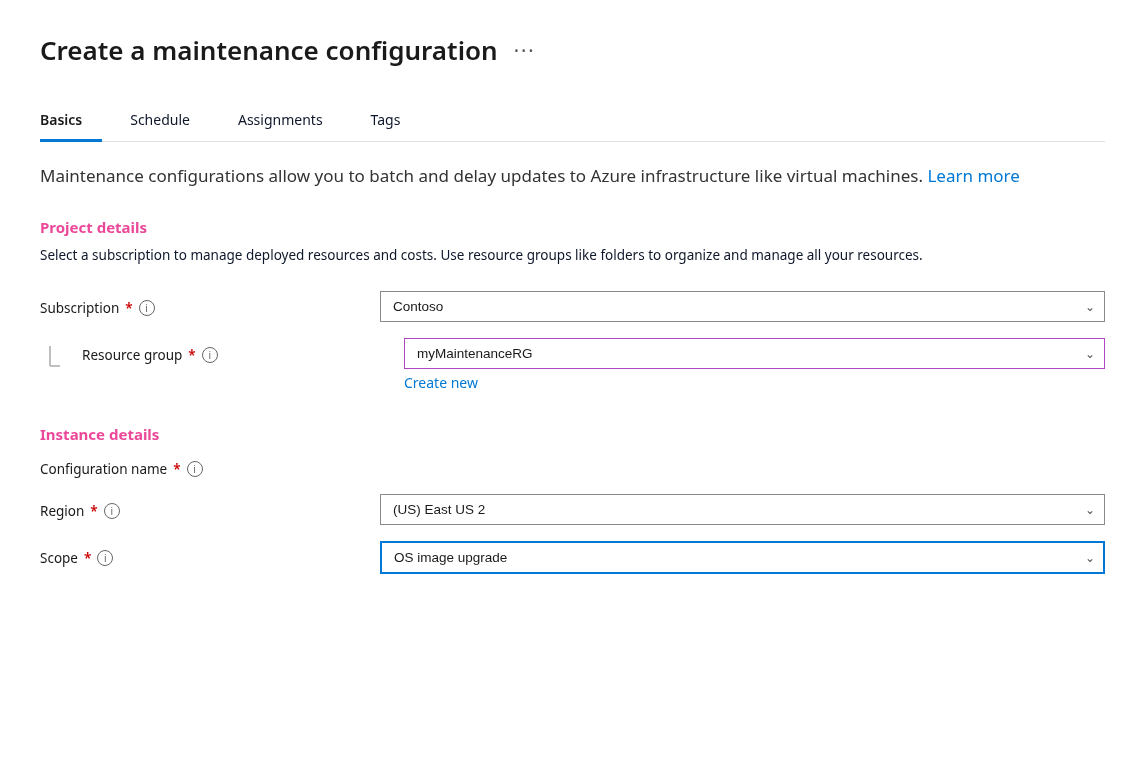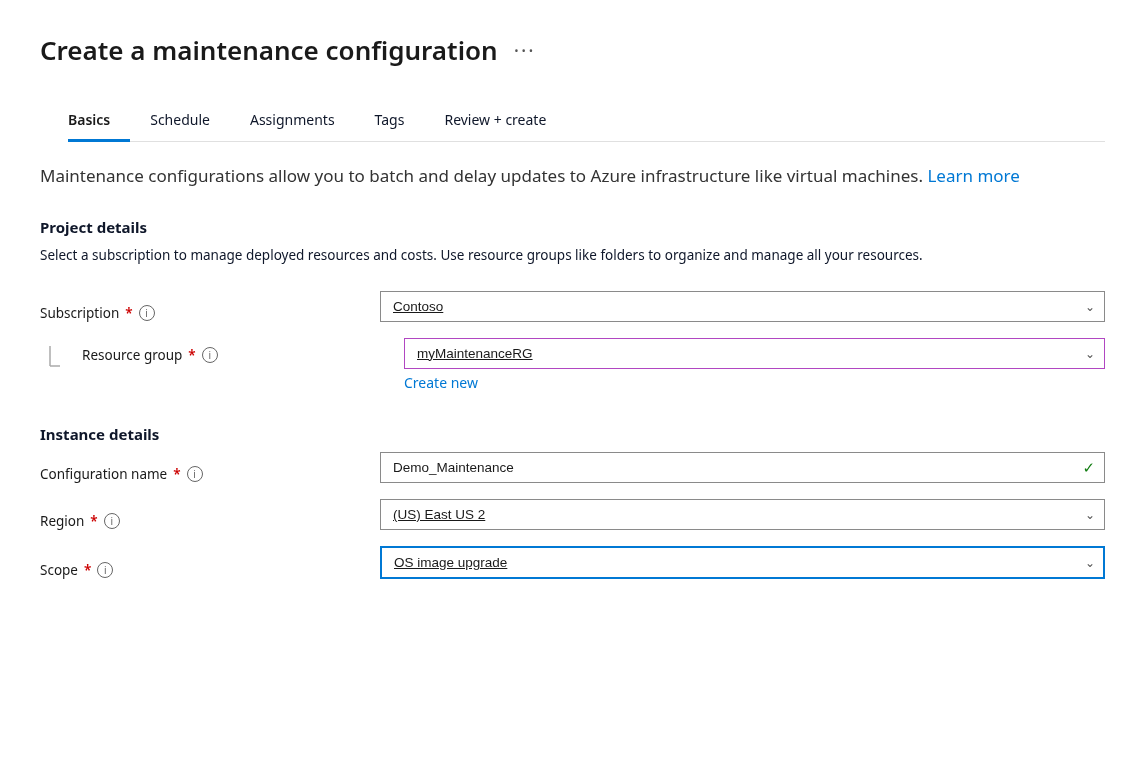--- a/index.html
+++ b/index.html
@@ -29,24 +29,23 @@
     .ellipsis-btn {
       font-size: 20px;
       color: #555;
       cursor: pointer;
       letter-spacing: 2px;
     }
 
     
     .tabs {
       display: flex;
-      gap: 0;
+      gap: 8px;
       border-bottom: 1px solid #e0e0e0;
       margin-bottom: 20px;
-      margin-left: 28px;
     }
 
     .tab {
       padding: 10px 20px;
       font-size: 14px;
       cursor: pointer;
       color: #0f172a;
       border-bottom: 3px solid transparent;
       margin-bottom: -1px;
       white-space: nowrap;
@@ -73,39 +72,39 @@
     .description .learn-more {
       color: #0078d4;
       text-decoration: none;
       cursor: pointer;
     }
 
     
     .section-title {
       font-size: 15px;
       font-weight: 700;
-      color: #0f172a;
+      color: #ec4899;
       margin-bottom: 8px;
     }
 
     .section-desc {
       font-size: 13.5px;
       color: #0f172a;
       line-height: 1.6;
       margin-bottom: 24px;
     }
 
     
     .form-section {
       margin-bottom: 32px;
     }
 
     .form-row {
       display: flex;
-      align-items: flex-end;
+      align-items: flex-start;
       margin-bottom: 16px;
     }
 
     .form-label-col {
       width: 340px;
       min-width: 340px;
       display: flex;
       align-items: center;
       gap: 6px;
       padding-top: 8px;
@@ -146,21 +145,20 @@
     .select-field {
       width: 100%;
       padding: 7px 56px 7px 12px;
       font-size: 13.5px;
       border: 1px solid #8a8a8a;
       background: #fff;
       color: #1a1a1a;
       appearance: none;
       cursor: pointer;
       outline: none;
-      text-decoration: underline;
     }
 
     .select-field.highlighted {
       border-color: #b146c2;
       border-width: 1px;
     }
 
     .select-field.blue-border {
       border-color: #0078d4;
       border-width: 2px;
@@ -224,21 +222,20 @@
 <div class="page-title-row">
   <h1 class="page-title">Create a maintenance configuration</h1>
   <span class="ellipsis-btn">···</span>
 </div>
 
 <div class="tabs">
   <div class="tab active">Basics</div>
   <div class="tab">Schedule</div>
   <div class="tab">Assignments</div>
   <div class="tab">Tags</div>
-  <div class="tab">Review + create</div>
 </div>
 
 <p class="description">
   <span>Maintenance configurations allow you to batch and delay updates to Azure infrastructure like virtual machines.</span>&nbsp;<a class="learn-more">Learn more</a>
 </p>
 
 <div class="form-section">
   <h2 class="section-title">Project details</h2>
   <p class="section-desc">Select a subscription to manage deployed resources and costs. Use resource groups like folders to organize and manage all your resources.</p>
 
@@ -284,26 +281,20 @@
 
 <div class="form-section">
   <h2 class="section-title">Instance details</h2>
 
   <div class="form-row">
     <div class="form-label-col">
       <span>Configuration name</span>
       <span class="required-star">*</span>
       <span class="info-icon">i</span>
     </div>
-    <div class="form-control-col">
-      <div class="input-with-check">
-        <input class="input-field has-check" type="text" value="Demo_Maintenance" style="">
-        <span class="input-check-icon">✓</span>
-      </div>
-    </div>
   </div>
 
   <div class="form-row">
     <div class="form-label-col">
       <span>Region</span>
       <span class="required-star">*</span>
       <span class="info-icon">i</span>
     </div>
     <div class="form-control-col">
       <div class="select-wrapper">

